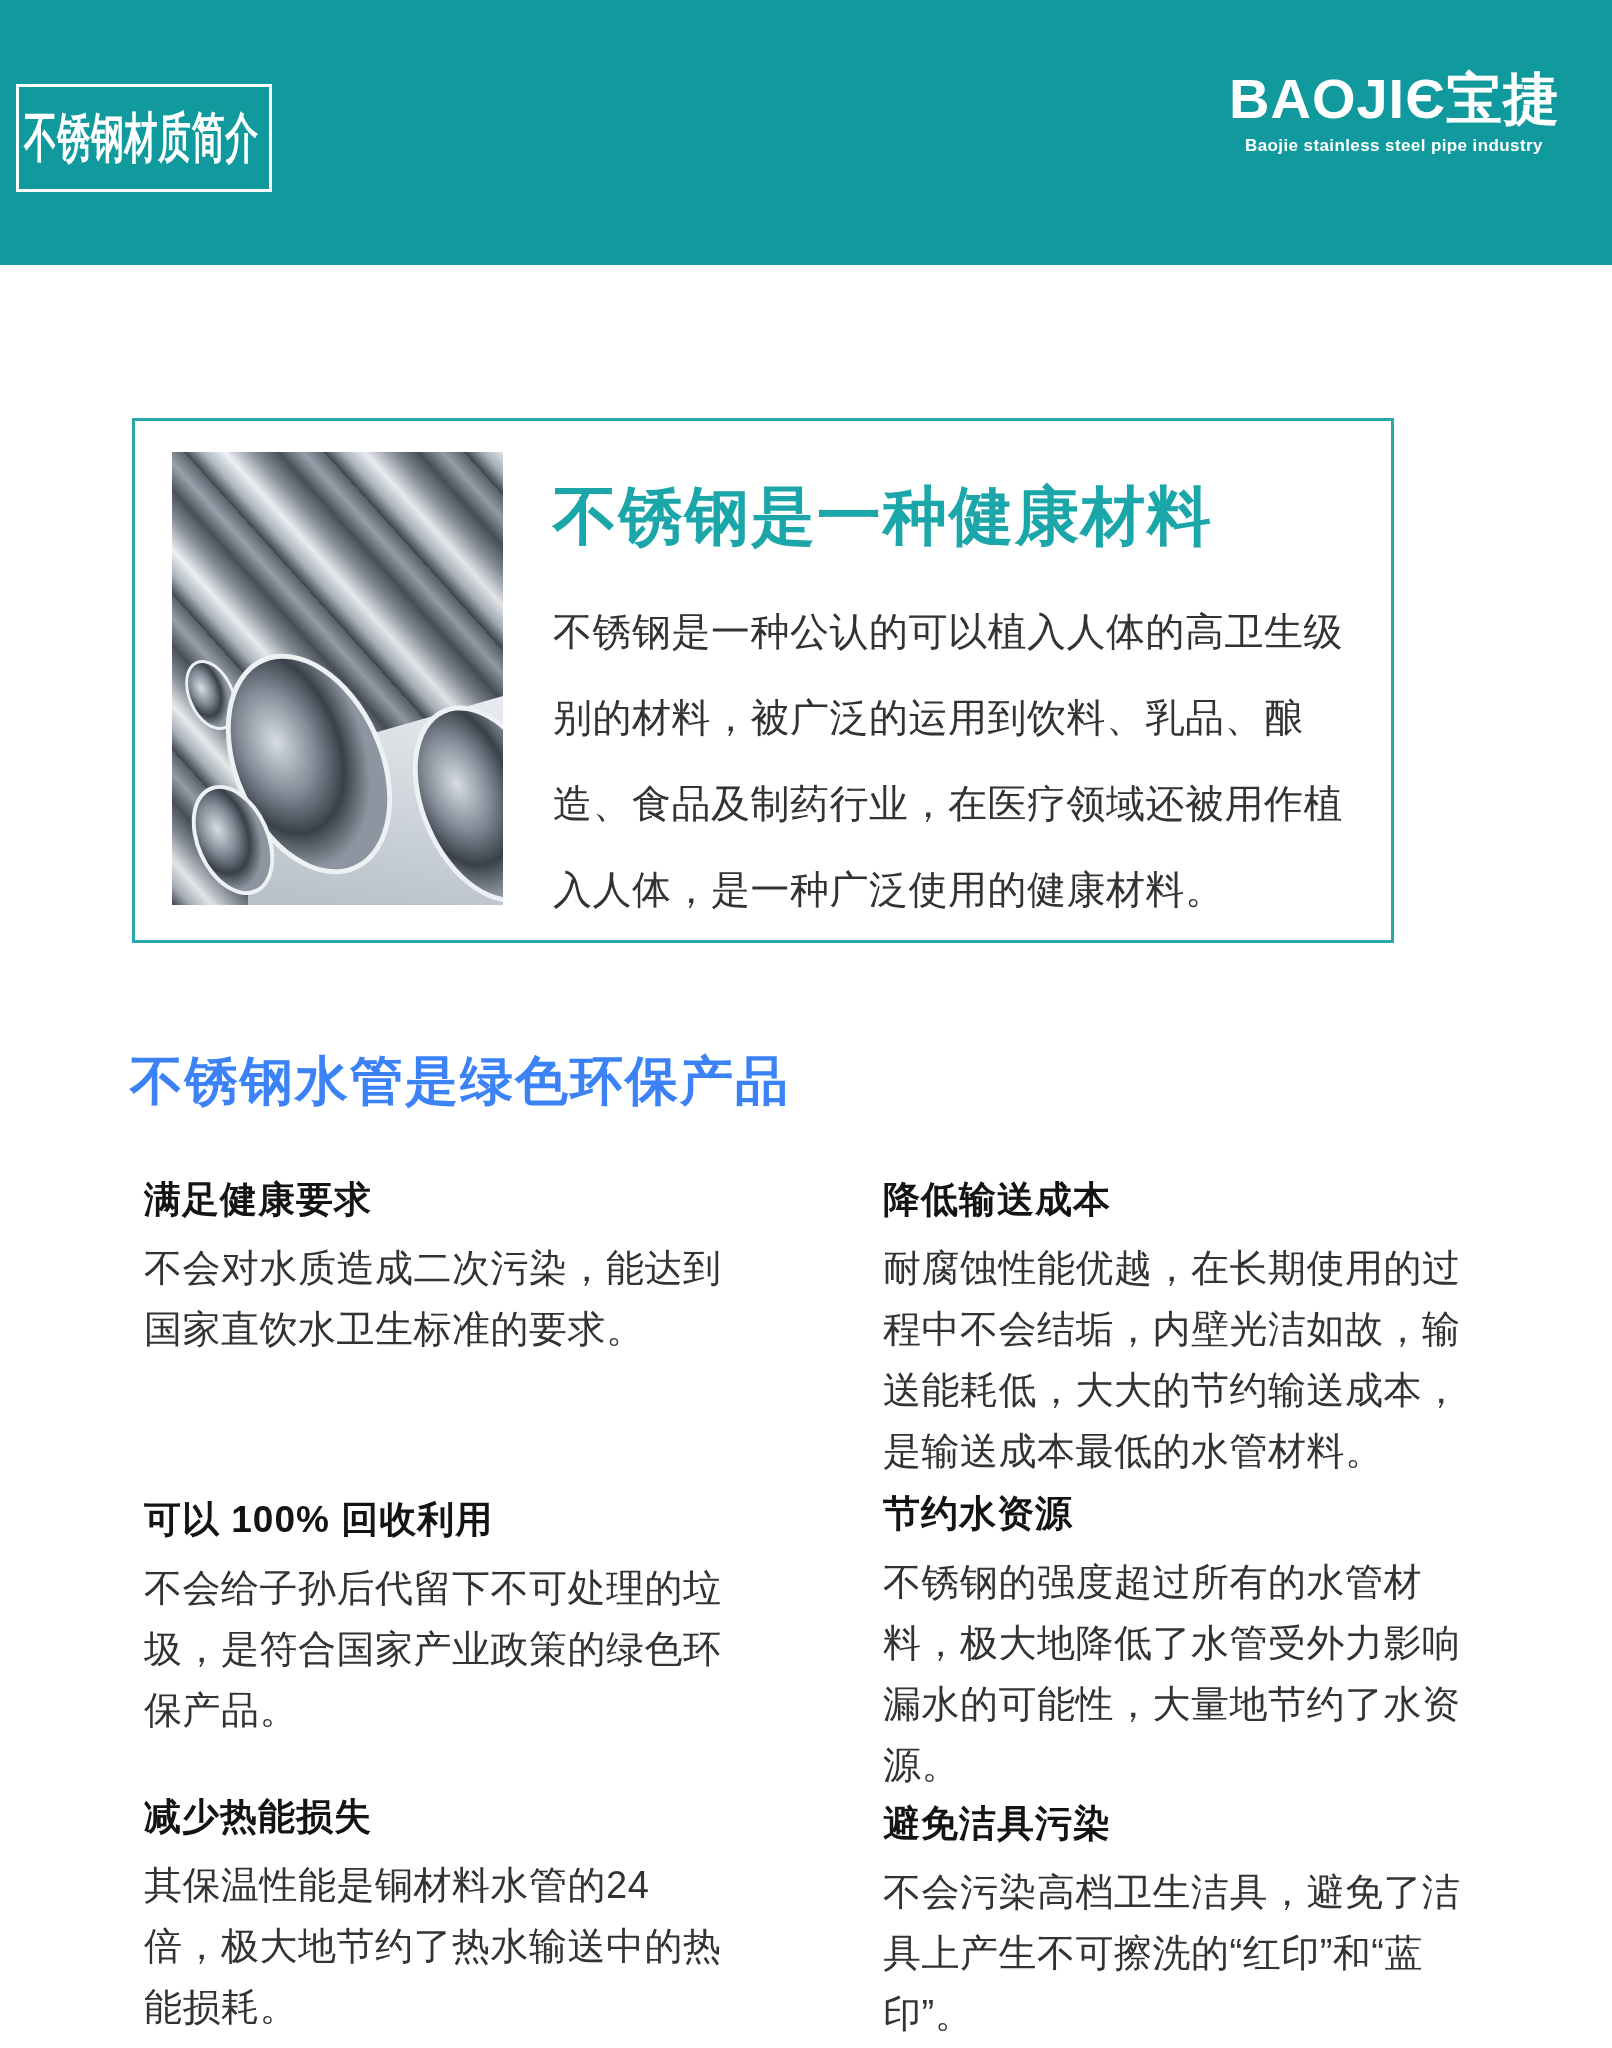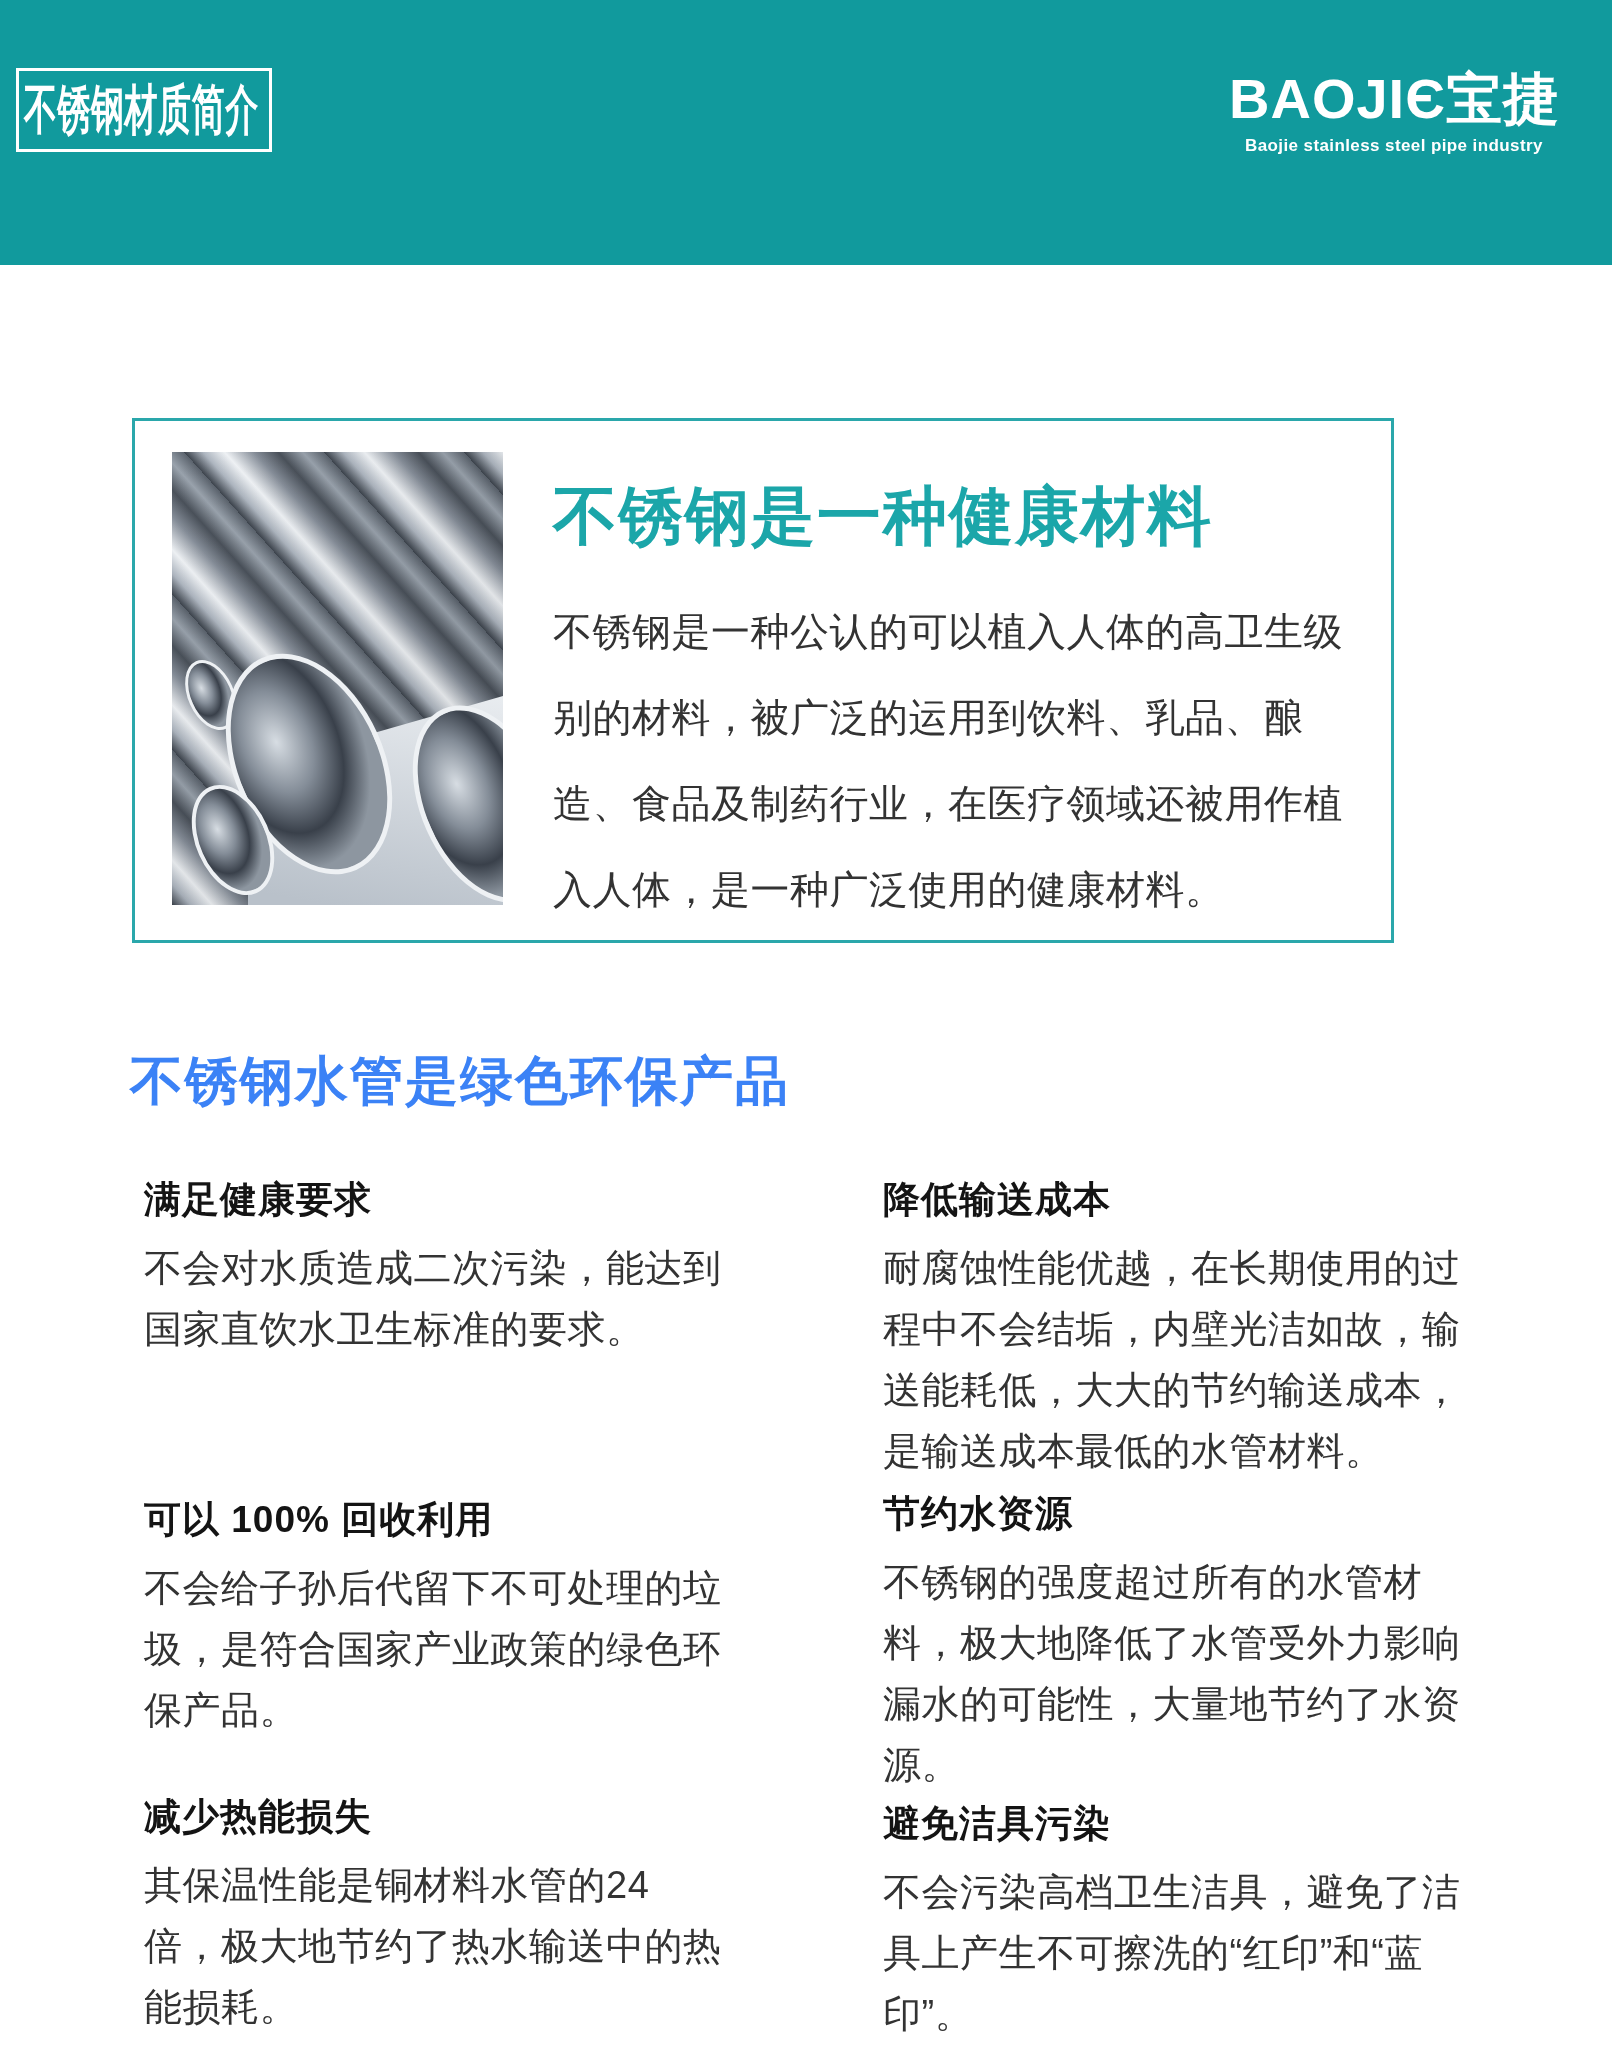--- a/index.html
+++ b/index.html
@@ -4,21 +4,21 @@
 <style>
   html,body{margin:0;padding:0;background:#ffffff;}
   .page{
     position:relative;width:1612px;height:2048px;background:#ffffff;overflow:hidden;
     font-family:"Liberation Sans","DejaVu Sans",sans-serif;
   }
 
   
   .top-band{position:absolute;left:0;top:0;width:1612px;height:265px;background:#119a9d;}
   .title-box{
-    position:absolute;left:16px;top:68px;width:256px;height:84px;
+    position:absolute;left:16px;top:84px;width:256px;height:108px;
     border:3px solid #ffffff;display:flex;align-items:center;box-sizing:border-box;
   }
   .title-box .page-title{
     display:inline-block;color:#ffffff;font-size:54px;font-weight:bold;
     font-family:"Liberation Serif","DejaVu Serif",serif;white-space:nowrap;
     transform:scaleX(0.61);transform-origin:left center;padding-left:8px;letter-spacing:1px;
   }
   .logo{position:absolute;top:68px;right:52px;color:#ffffff;text-align:left;}
   .logo-main{font-size:56px;font-weight:bold;line-height:62px;letter-spacing:1px;white-space:nowrap;}
   .logo-sub{font-size:17px;font-weight:bold;letter-spacing:0.4px;margin:6px 0 0 16px;white-space:nowrap;}

